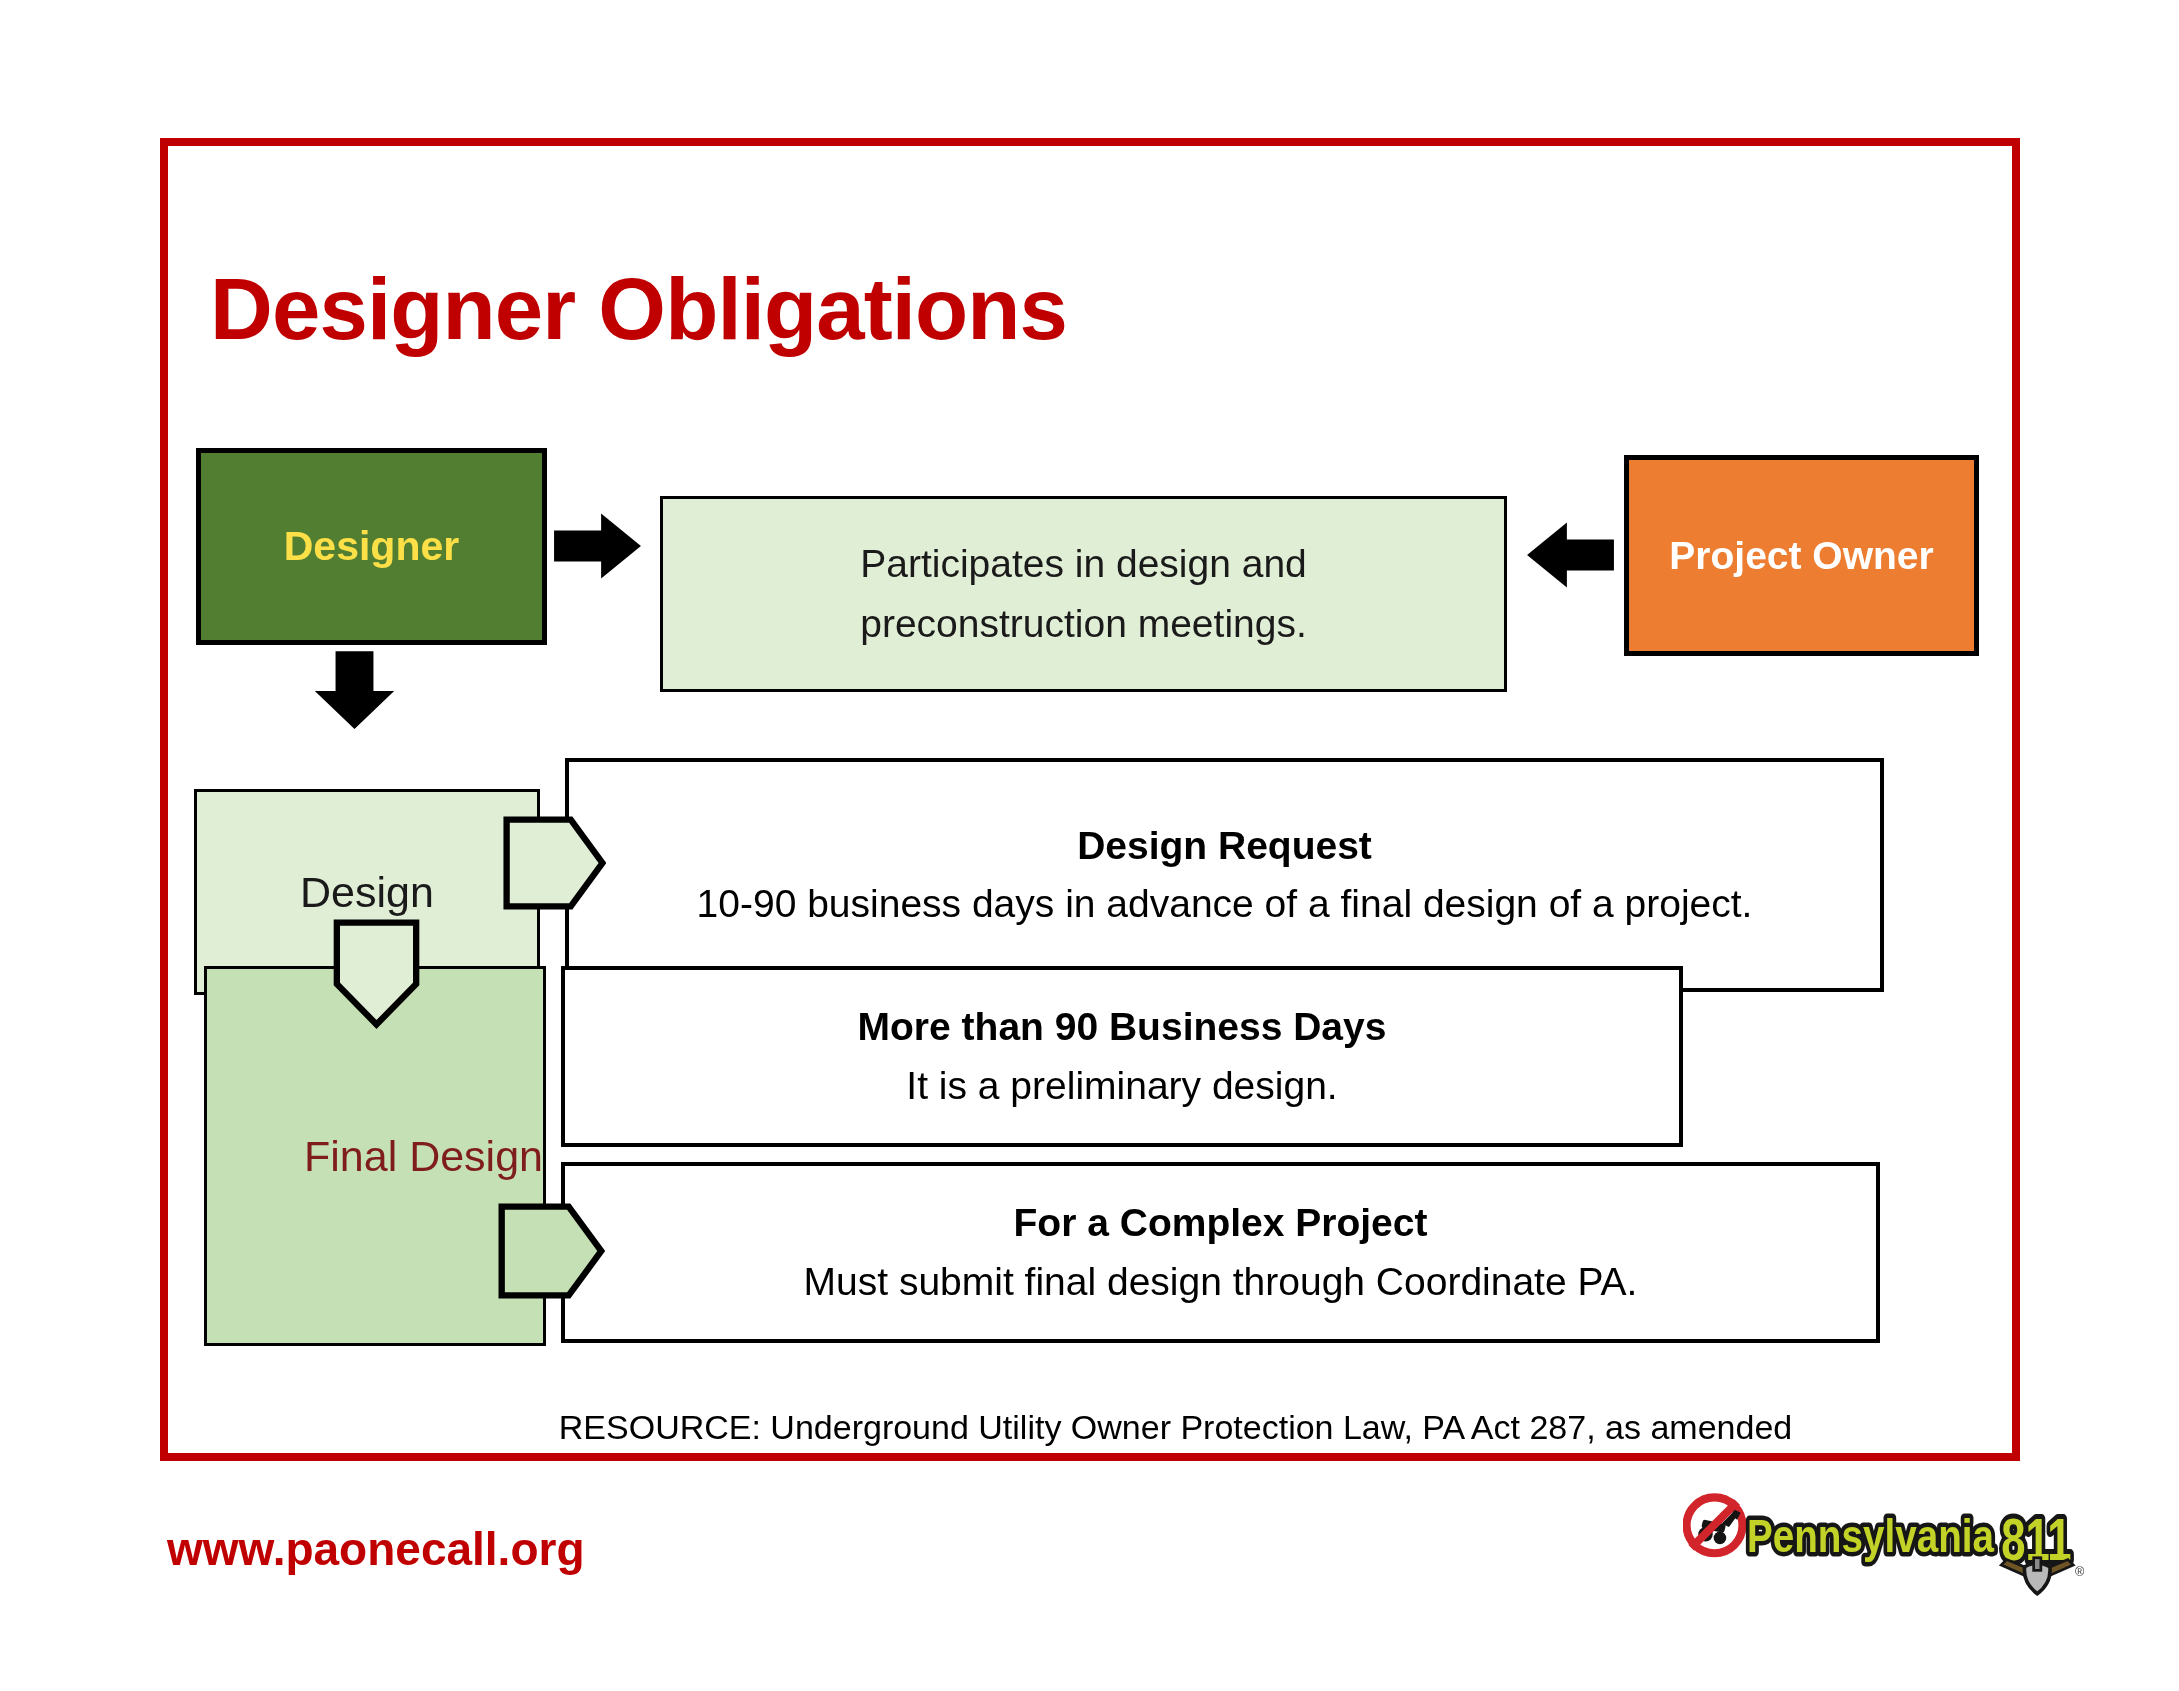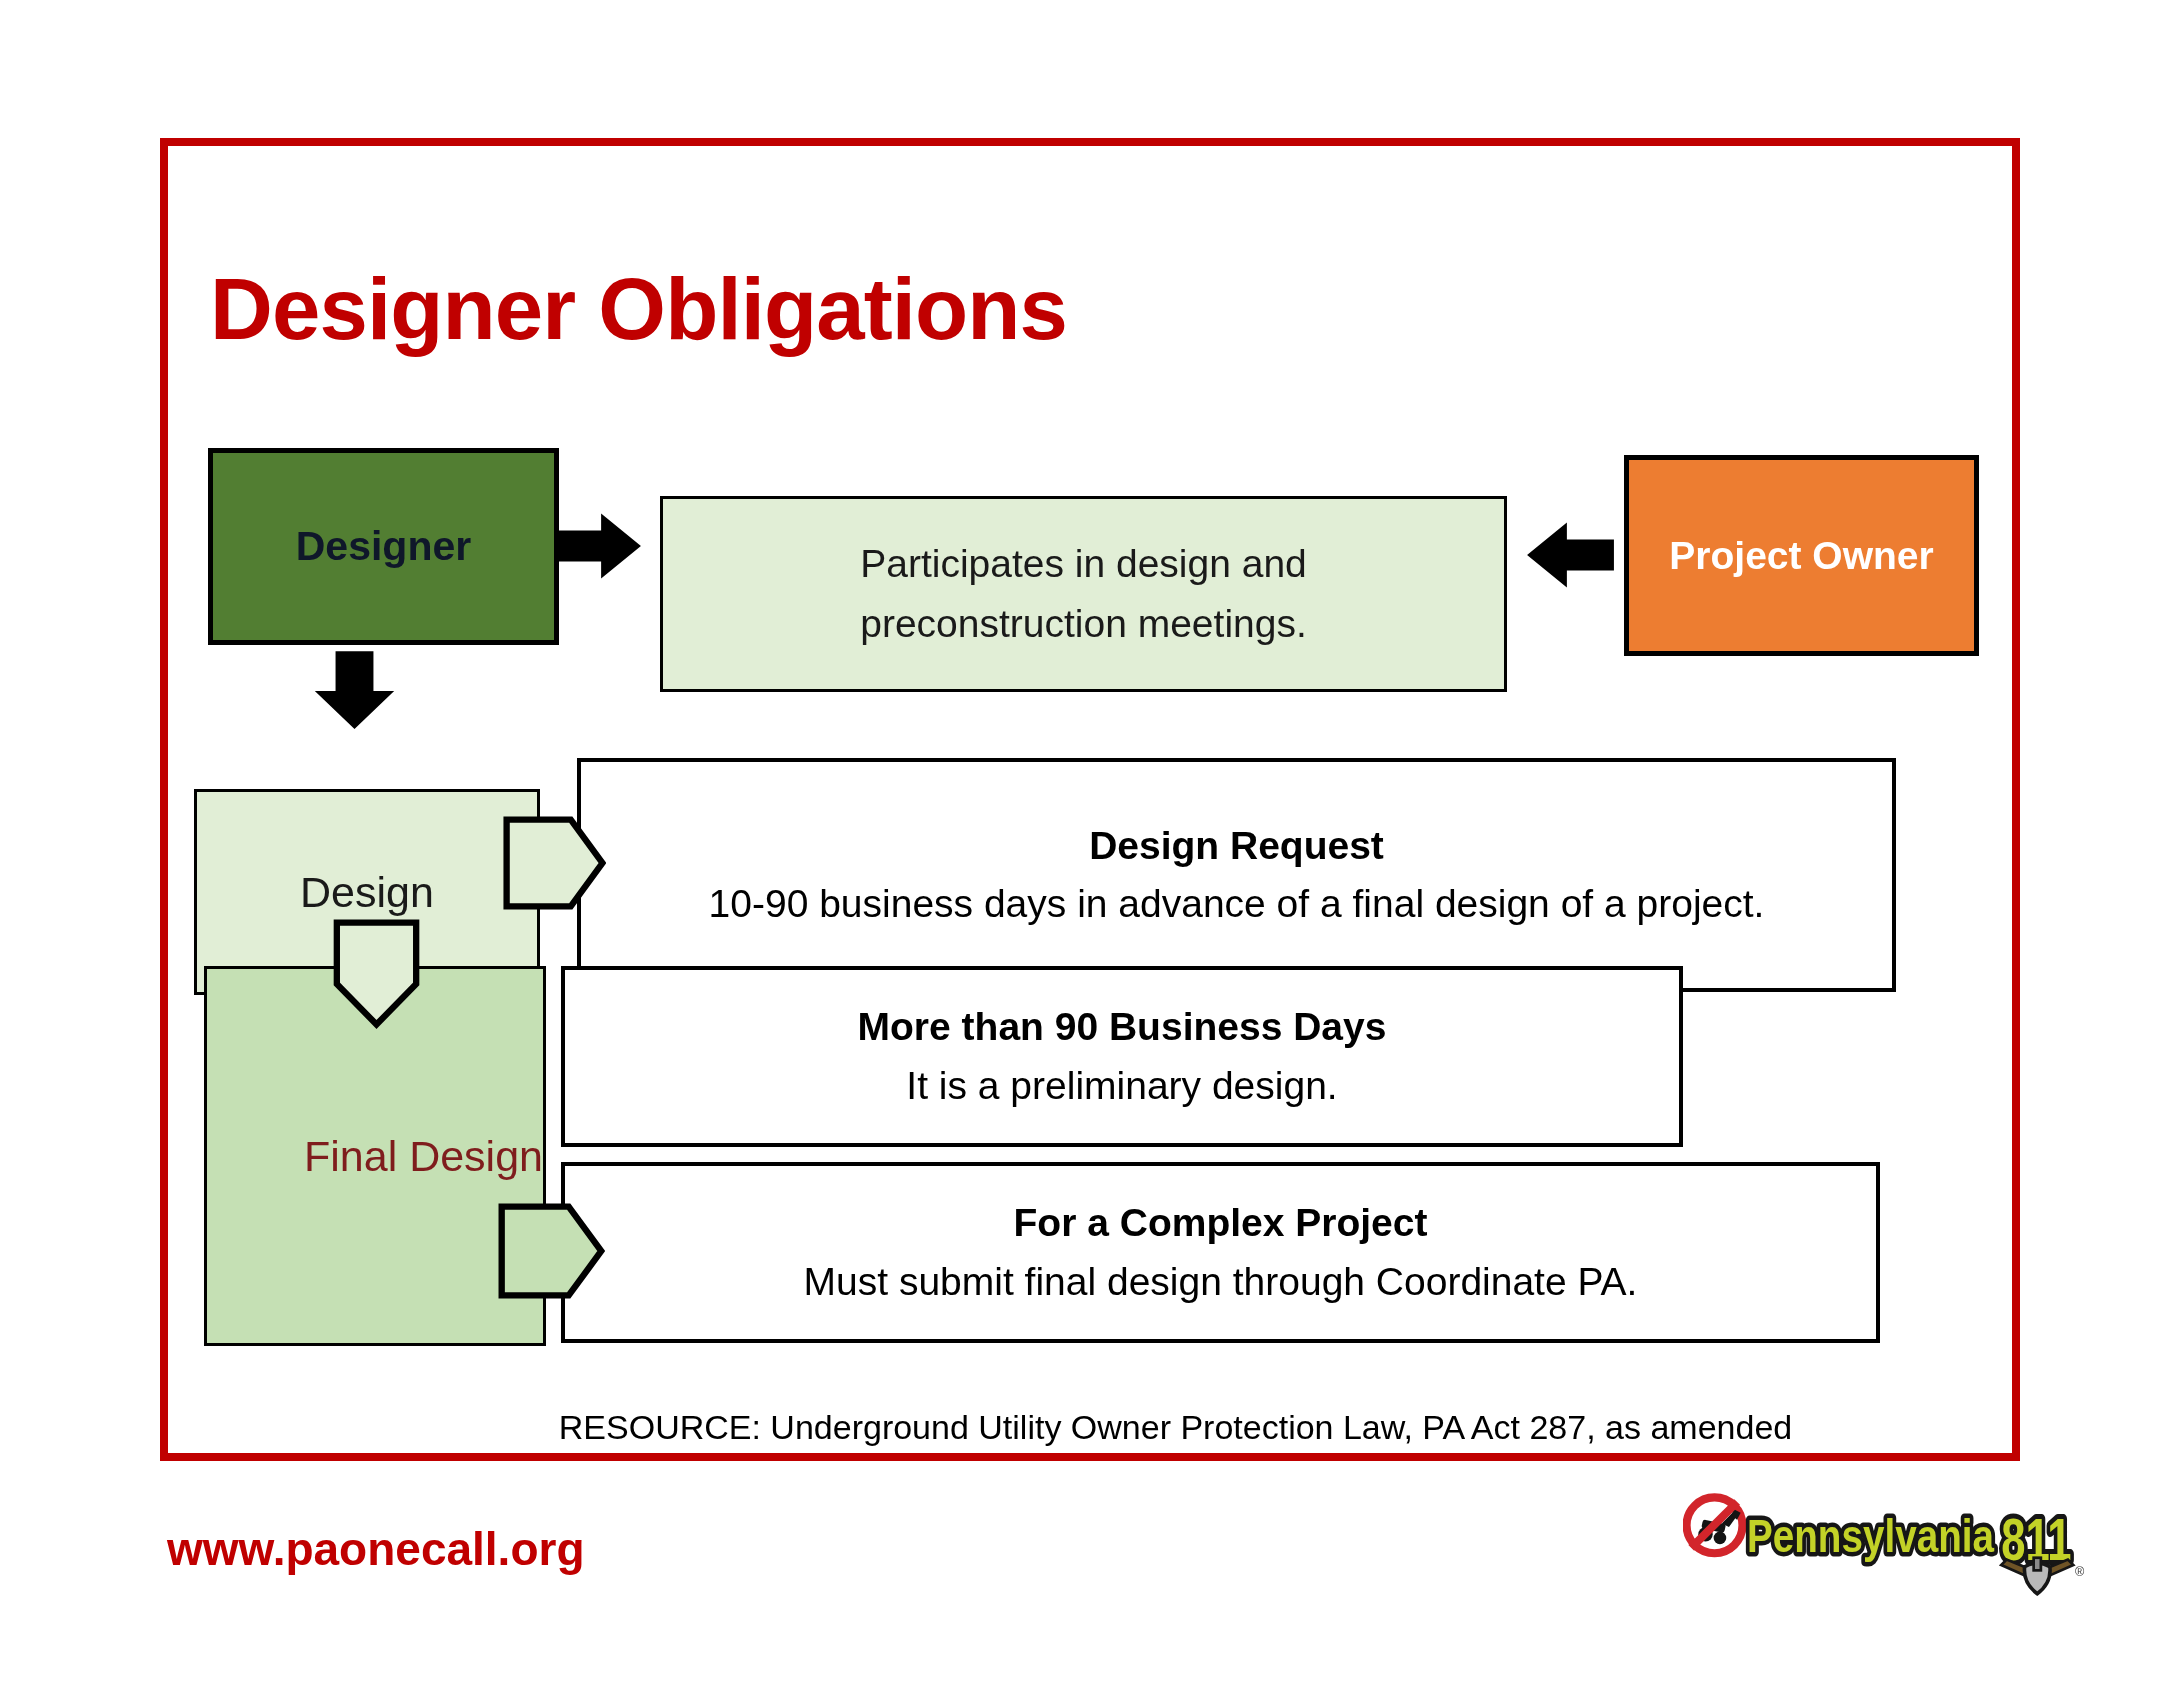--- a/index.html
+++ b/index.html
@@ -25,23 +25,23 @@
     letter-spacing: -0.9px; white-space: nowrap;
   }
 
   .box {
     position: absolute; display: flex;
     align-items: center; justify-content: center;
     text-align: center;
   }
 
   .box-designer {
-    left: 208px; top: 448px; width: 351px; height: 197px;
+    left: 196px; top: 448px; width: 351px; height: 197px;
     background: #527e32; border: 5.4px solid #000;
-    color: #0f172a; font-weight: bold; font-size: 41px;
+    color: #fde047; font-weight: bold; font-size: 41px;
   }
   .box-participates {
     left: 660px; top: 459px; width: 847px; height: 196px;
     background: #e1eed6; border: 3.6px solid #000;
     color: #1a1a1a; font-size: 39px; line-height: 1.55;
     flex-direction: column;
     margin-top: 37px;
   }
   .box-owner {
     left: 1624px; top: 455px; width: 355px; height: 201px;
@@ -60,21 +60,21 @@
   }
 
   .callout {
     position: absolute; background: #fff; border: 4.5px solid #000;
     display: flex; flex-direction: column;
     align-items: center; justify-content: center;
     text-align: center; color: #000;
     font-size: 39px; line-height: 1.5;
   }
   .callout .c-title { font-weight: bold; }
-  .callout-1 { left: 577px; top: 758px;  width: 1319px; height: 234px; }
+  .callout-1 { left: 565px; top: 758px;  width: 1319px; height: 234px; }
   .callout-2 { left: 561px; top: 966px; width: 1122px; height: 181px; }
   .callout-3 { left: 561px; top: 1162px; width: 1319px; height: 181px; }
 
   .flow-icon { position: absolute; }
   .icon-arrow-right { left: 554px;  top: 508px; }
   .icon-arrow-left  { left: 1527px; top: 517px; }
   .icon-arrow-down  { left: 313px;  top: 651px; }
   .icon-pent-1      { left: 503px;  top: 816px;  z-index: 3; }
   .icon-pent-down   { left: 333px;  top: 919px; z-index: 3; }
   .icon-pent-2      { left: 498px;  top: 1203px; z-index: 3; }

